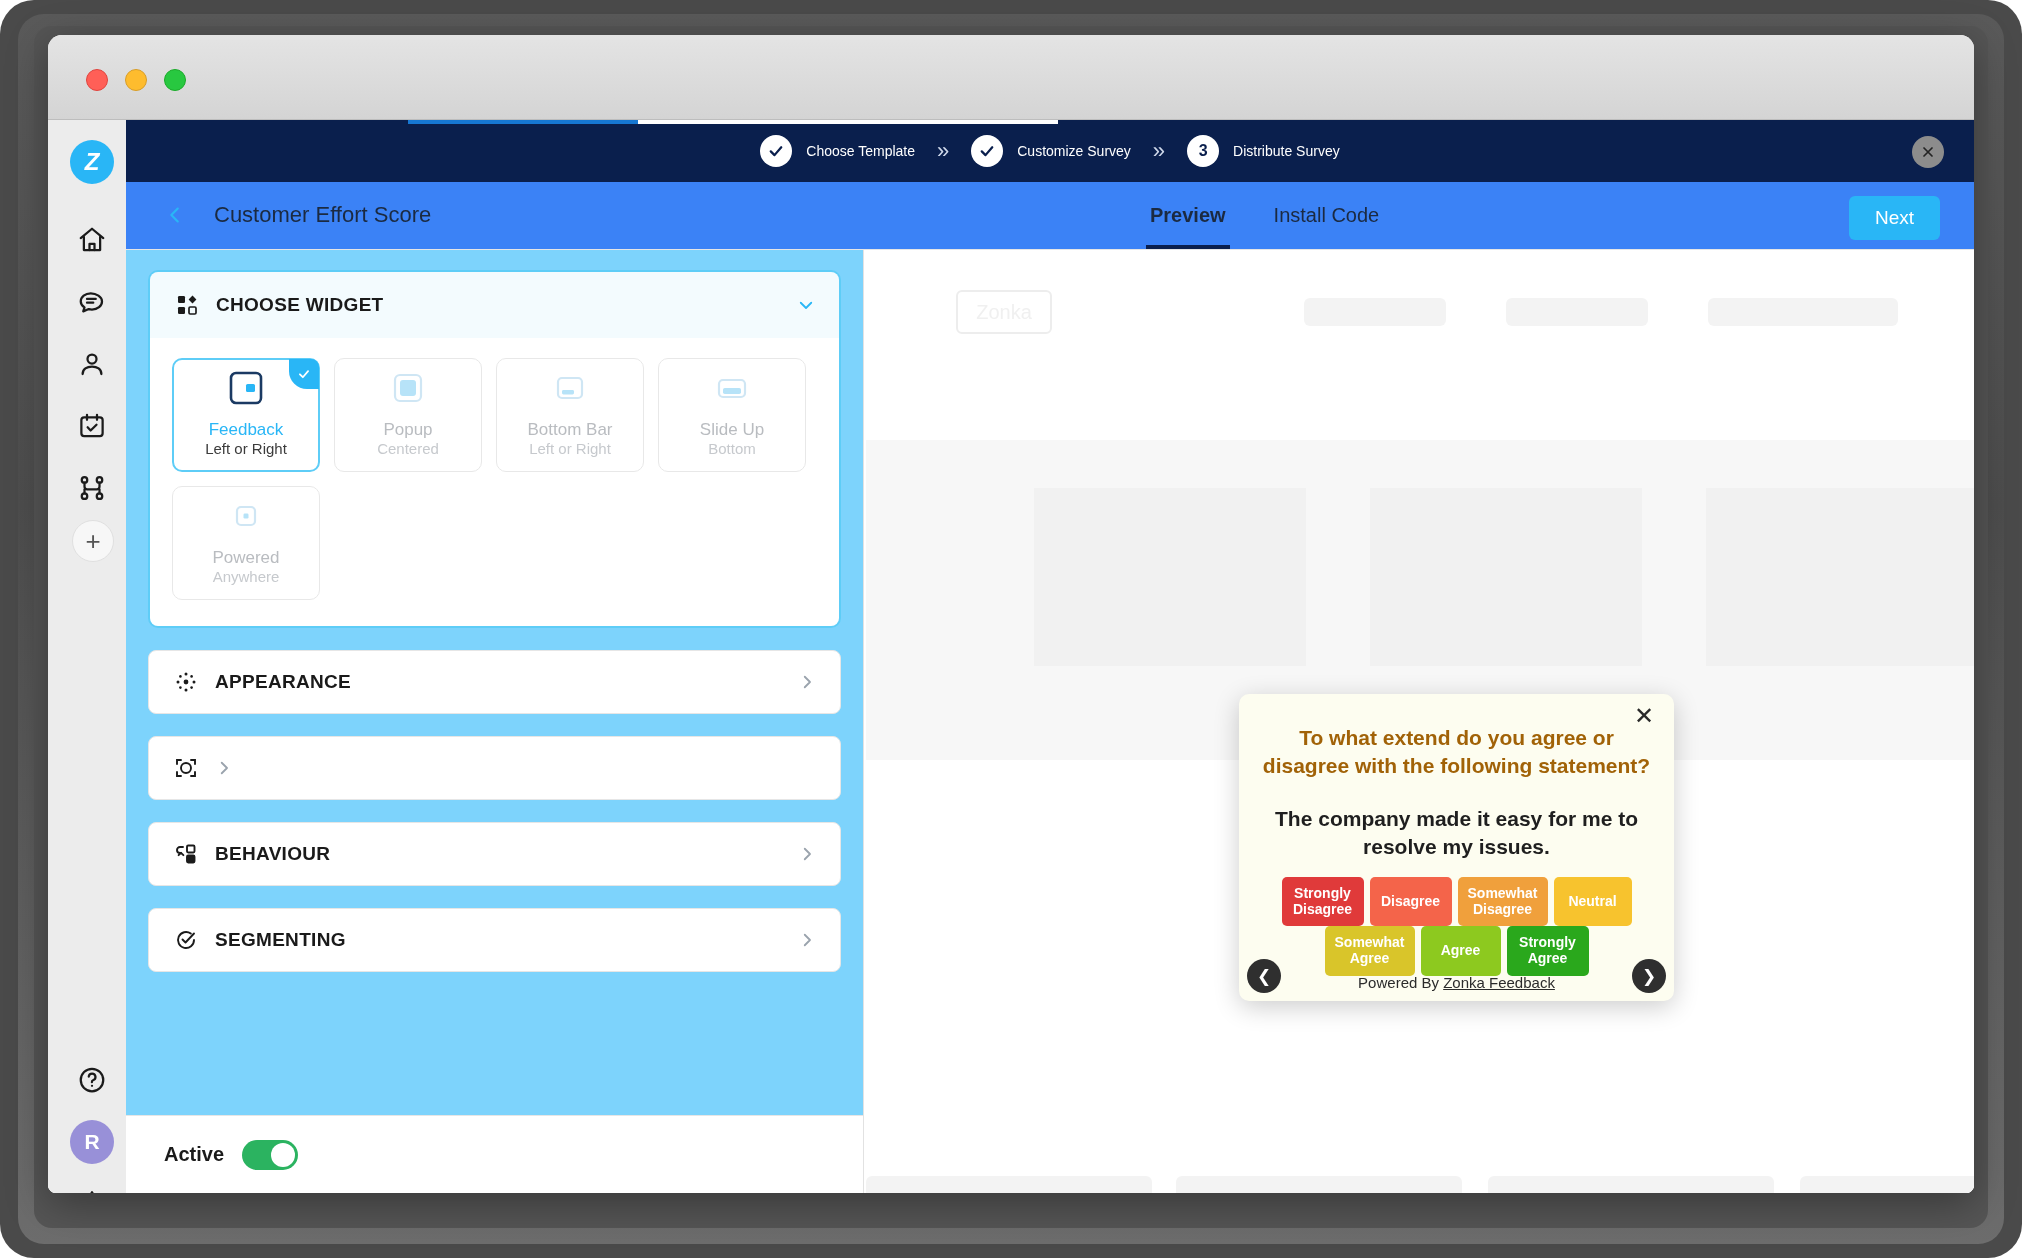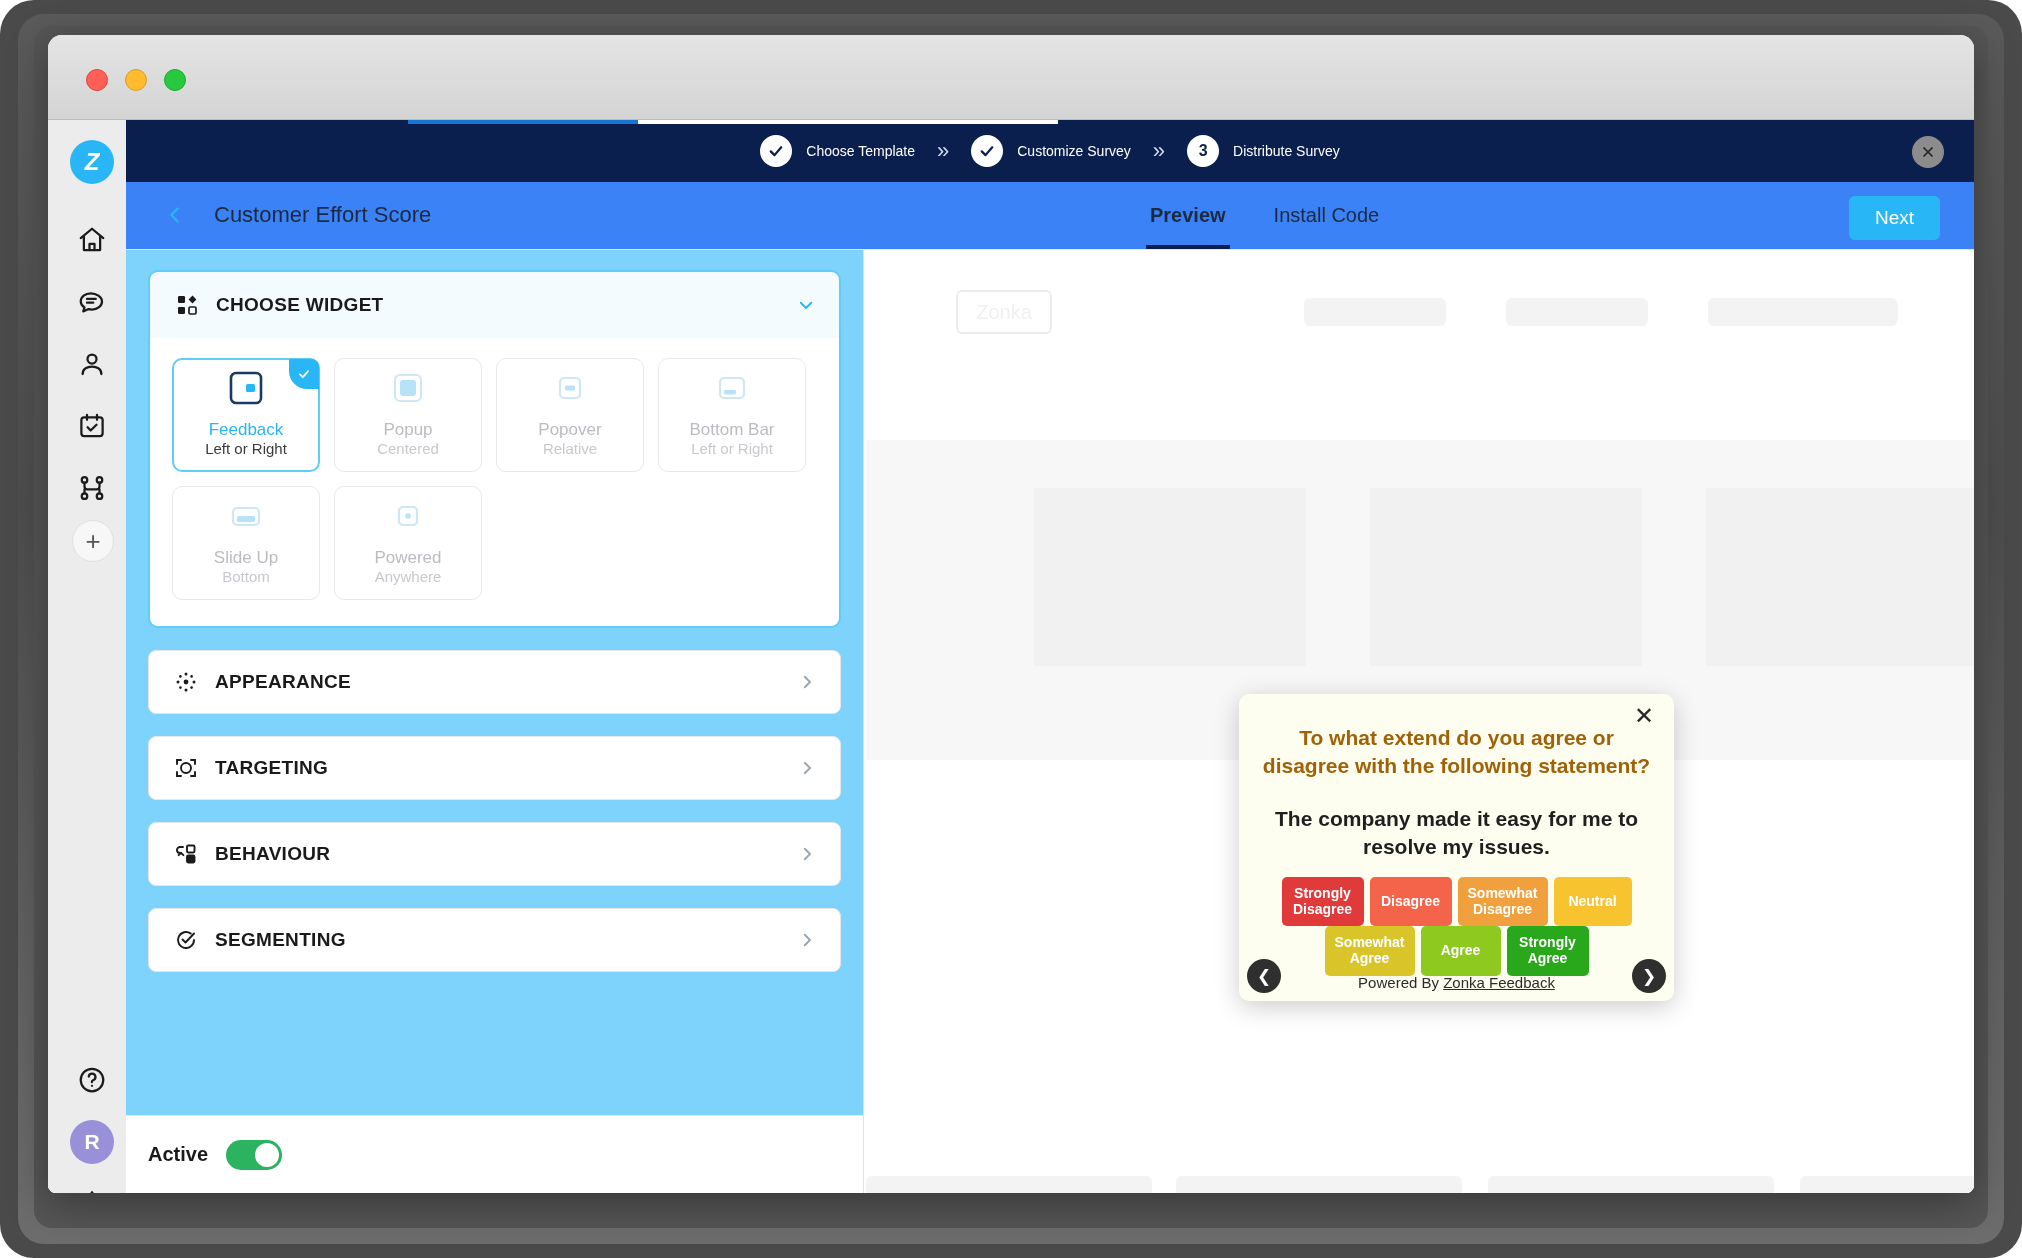--- a/index.html
+++ b/index.html
@@ -196,21 +196,21 @@
     position:absolute; right:-1px; top:-1px;
     width: 30px; height: 30px; background:#29b6f6;
     border-radius: 0 8px 0 18px;
     display:flex; align-items:center; justify-content:center; color:#fff;
   }
   .wcheck svg { width: 14px; height: 14px; }
 
   #panel-footer {
     position:absolute; left:0; right:0; bottom:0; height: 78px;
     border-top:1px solid #e6e6e6; display:flex; align-items:center;
-    padding-left: 22px; background:#fff;
+    padding-left: 38px; background:#fff;
   }
   #active-label { font-size: 20px; font-weight:700; color:#1a1a1a; margin-right: 18px; }
   #active-toggle {
     width: 56px; height: 30px; border-radius: 15px; background:#2bb360;
     position:relative; cursor:pointer;
   }
   #active-toggle .knob {
     position:absolute; right: 3px; top: 3px;
     width: 24px; height: 24px; border-radius:50%; background:#fff;
   }
@@ -460,30 +460,20 @@
                 <div class="glyph">
                   <svg width="34" height="34" viewBox="0 0 34 34">
                     <rect x="4" y="4" width="26" height="26" rx="5" fill="none" stroke="#cfe6f4" stroke-width="2.2"></rect>
                     <rect x="9" y="9" width="16" height="16" rx="3" fill="#b7e3f8"></rect>
                   </svg>
                 </div>
                 <div class="lbl">Popup</div>
                 <div class="sub">Centered</div>
               </div>
 
-              <div class="wtile">
-                <div class="glyph">
-                  <svg width="34" height="34" viewBox="0 0 34 34">
-                    <rect x="7" y="7" width="20" height="20" rx="4" fill="none" stroke="#cfe6f4" stroke-width="2.2"></rect>
-                    <rect x="12" y="14.5" width="10" height="5" rx="1.4" fill="#b7e3f8"></rect>
-                  </svg>
-                </div>
-                <div class="lbl">Popover</div>
-                <div class="sub">Relative</div>
-              </div>
 
               <div class="wtile">
                 <div class="glyph">
                   <svg width="34" height="34" viewBox="0 0 34 34">
                     <rect x="5" y="7" width="24" height="20" rx="4" fill="none" stroke="#cfe6f4" stroke-width="2.2"></rect>
                     <rect x="9" y="19" width="12" height="4.5" rx="1.4" fill="#b7e3f8"></rect>
                   </svg>
                 </div>
                 <div class="lbl">Bottom Bar</div>
                 <div class="sub">Left or Right</div>
@@ -538,21 +528,20 @@
           </div>
 
           <div class="card">
             <div class="card-head">
               <span class="ic">
                 <svg viewBox="0 0 24 24" fill="none" stroke="currentColor" stroke-width="1.9" stroke-linecap="round">
                   <circle cx="12" cy="12" r="5"></circle>
                   <path d="M3 8V4h4M21 8V4h-4M3 16v4h4M21 16v4h-4"></path>
                 </svg>
               </span>
-              <span class="ttl">TARGETING</span>
               <span class="arrow">
                 <svg viewBox="0 0 24 24" fill="none" stroke="currentColor" stroke-width="2.4" stroke-linecap="round" stroke-linejoin="round">
                     <path d="M9 5l7 7-7 7"></path>
                   </svg>
               </span>
             </div>
           </div>
 
           <div class="card">
             <div class="card-head">

